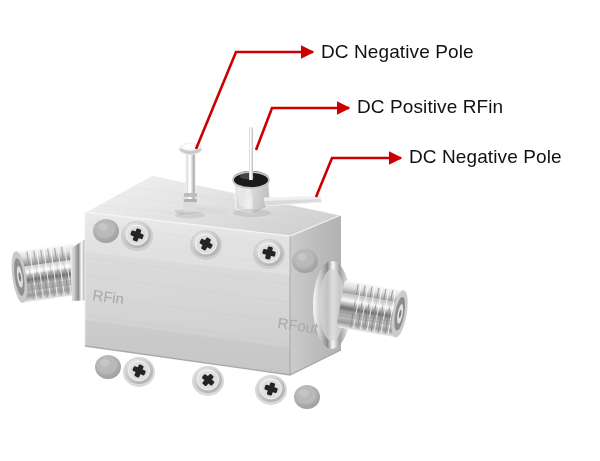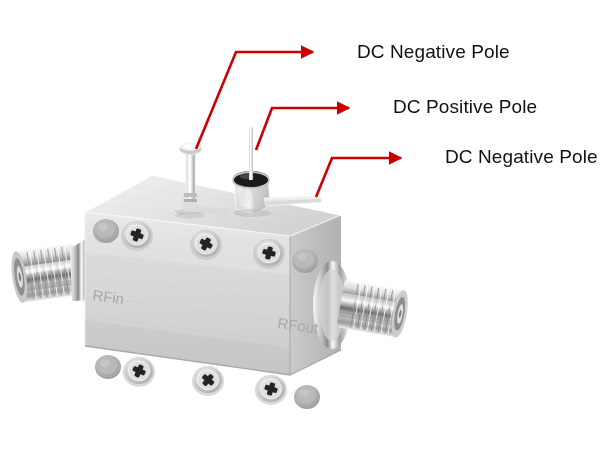--- a/index.html
+++ b/index.html
@@ -22,21 +22,20 @@
     background: #ffffff;
   }
   .annot-label {
     position: absolute;
     font-family: "Liberation Sans", sans-serif;
     font-size: 19px;
     font-weight: 400;
     color: #111111;
     white-space: nowrap;
     letter-spacing: 0.1px;
-    margin-left: 36px;
   }
   #label-dc-neg-1 { left: 321px; top: 41px; }
   #label-dc-pos   { left: 357px; top: 96px; }
   #label-dc-neg-2 { left: 409px; top: 146px; }
 
   .svg-layer {
     position: absolute;
     left: 0; top: 0;
     width: 600px;
     height: 461px;
@@ -387,17 +386,17 @@
       <polyline points="256,150 272,108 349,108" fill="none" stroke="#cc0000" stroke-width="2.6" stroke-linejoin="miter" stroke-linecap="butt" marker-end="url(#arrowHead)"></polyline>
     </g>
 
     <g>
       <polyline points="316,197 332,158 401,158" fill="none" stroke="#cc0000" stroke-width="2.6" stroke-linejoin="miter" stroke-linecap="butt" marker-end="url(#arrowHead)"></polyline>
     </g>
   </svg>
 
   <div class="label-layer">
     <div class="annot-label" id="label-dc-neg-1" style="left: 321px; top: 41px;">DC Negative Pole</div>
-    <div class="annot-label" id="label-dc-pos" style="left: 357px; top: 96px;">DC Positive Pole</div>
+    <div class="annot-label" id="label-dc-pos" style="left: 357px; top: 96px;">DC Positive RFin</div>
     <div class="annot-label" id="label-dc-neg-2" style="left: 409px; top: 146px;">DC Negative Pole</div>
   </div>
 
 </div>
 
 </body></html>

